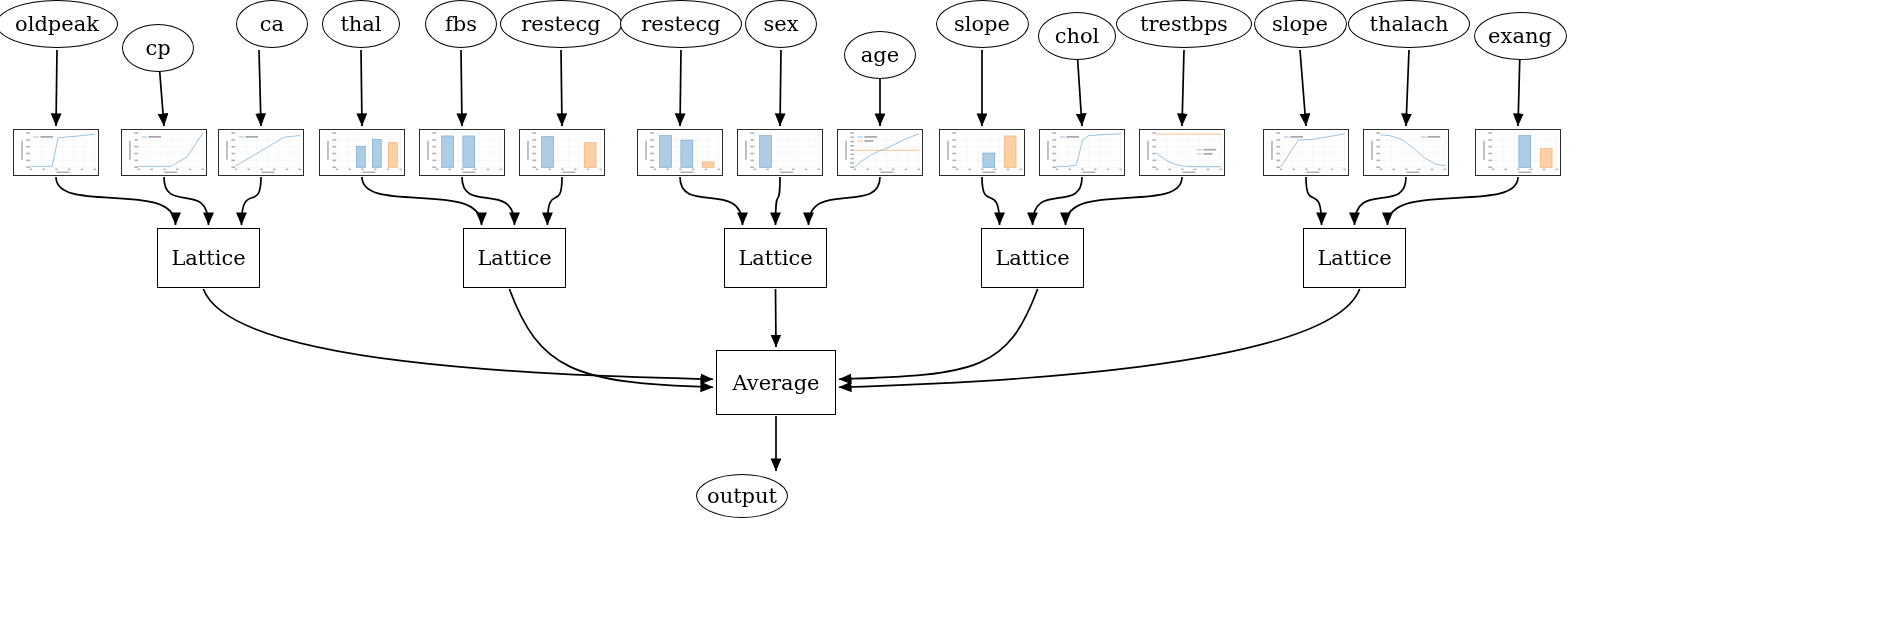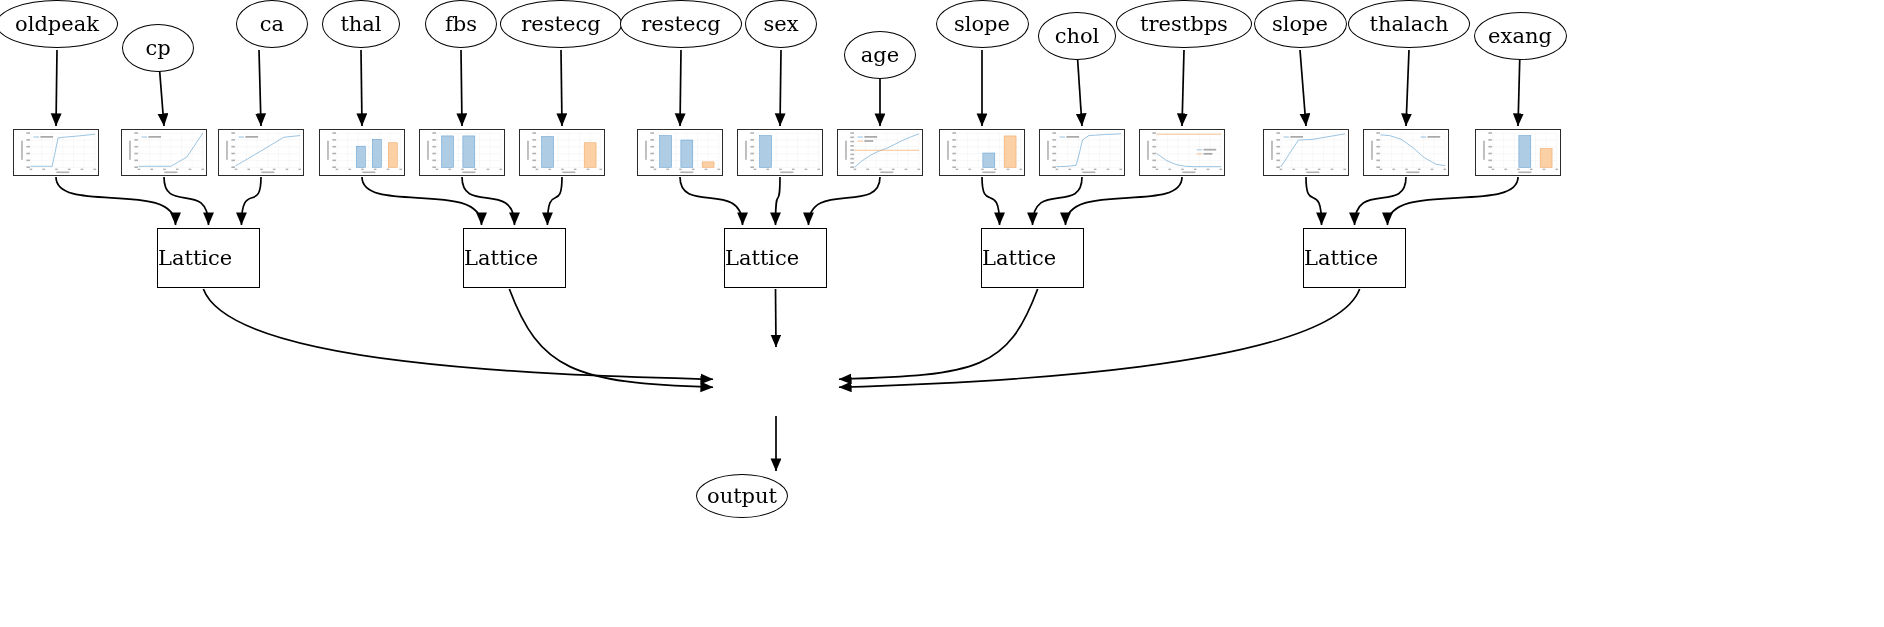--- a/index.html
+++ b/index.html
@@ -5,21 +5,21 @@
   html,body{margin:0;padding:0;background:#ffffff;}
   body{width:1884px;height:627px;position:relative;overflow:hidden;
        font-family:"DejaVu Serif","Liberation Serif",serif;}
   #stage{position:absolute;left:0;top:0;width:1608px;height:627px;}
   svg#edges{position:absolute;left:0;top:0;width:1884px;height:627px;pointer-events:none;}
 
   .node-ellipse{position:absolute;border:1.6px solid #000;border-radius:50%;
       background:#fff;display:flex;align-items:center;justify-content:center;
       font-size:21px;color:#000;box-sizing:border-box;white-space:nowrap;}
   .node-box{position:absolute;border:1.6px solid #000;background:#fff;
-      display:flex;align-items:center;
+      display:flex;align-items:center;justify-content:center;
       font-size:21px;color:#000;box-sizing:border-box;}
 
   .plot-card{position:absolute;border:1.5px solid #2b2b2b;background:#fff;
       box-sizing:border-box;overflow:hidden;}
   .plot-svg{display:block;width:100%;height:100%;}
 </style>
 </head>
 <body>
 
 <div id="stage">
@@ -673,18 +673,21 @@
         <span>Lattice</span>
       </div>
       <div class="node-box" style="left: 981px; top: 228px; width: 103px; height: 60px;">
         <span>Lattice</span>
       </div>
       <div class="node-box" style="left: 1303px; top: 228px; width: 103px; height: 60px;">
         <span>Lattice</span>
       </div>
     </div>
 
+  <div class="node-box" id="average-box" style="left: 716px; top: 350px; width: 120px; height: 65px;">
+    <span>Average</span>
+  </div>
 
   <div class="node-ellipse" id="output-node" style="left: 696px; top: 474px; width: 92px; height: 44px;">
     <span>output</span>
   </div>
 
 </div>
 
 </body></html>

